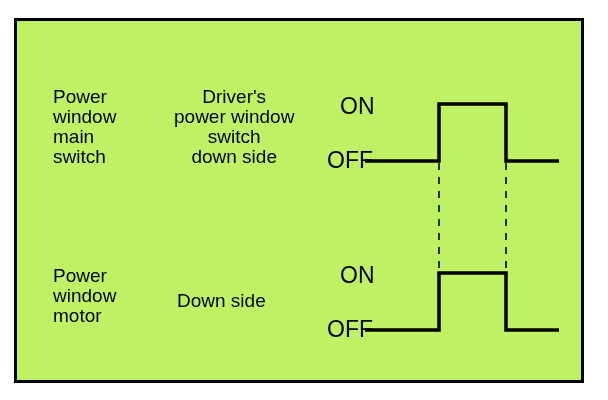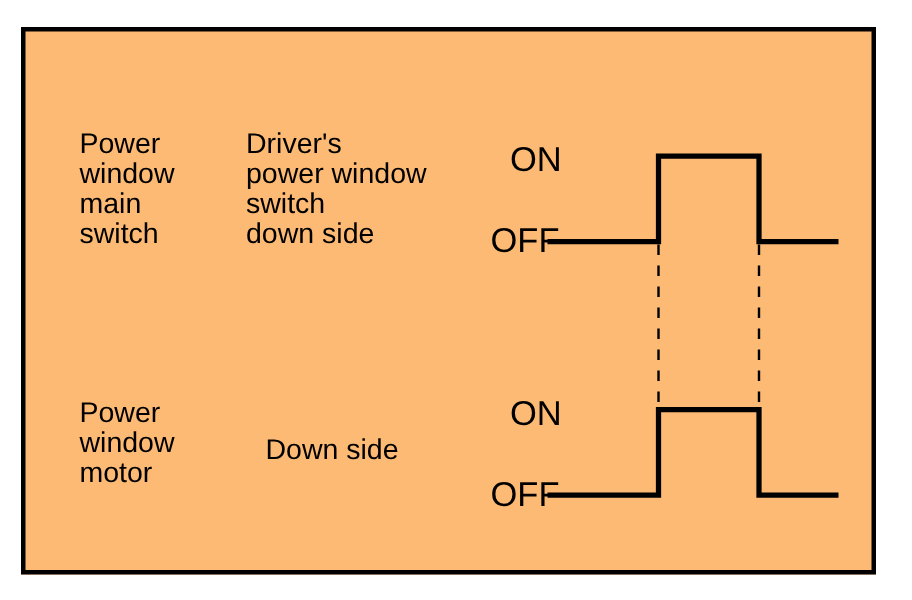--- a/index.html
+++ b/index.html
@@ -21,37 +21,37 @@
     background: #ffffff;
   }
   #frame {
     position: absolute;
     left: 14px;
     top: 18px;
     width: 570px;
     height: 365px;
     border: 3px solid #000000;
     box-sizing: border-box;
-    background: #fdba74;
+    background: #bef264;
   }
   .lbl {
     position: absolute;
     font-size: 19px;
     line-height: 20px;
     white-space: pre-line;
     letter-spacing: 0px;
   }
   .state {
     position: absolute;
     font-size: 23px;
     line-height: 22px;
   }
   
   #lbl-r1-c1 { left: 36px; top: 66px; }
-  #lbl-r1-c2 { left: 147px; top: 66px; }
+  #lbl-r1-c2 { left: 157px; top: 66px; text-align: center; }
   #on-r1  { left: 323px; top: 74px; }
   #off-r1 { left: 310px; top: 128px; }
   
   #lbl-r2-c1 { left: 36px; top: 245px; }
   #lbl-r2-c2 { left: 160px; top: 270px; }
   #on-r2  { left: 323px; top: 243px; }
   #off-r2 { left: 310px; top: 297px; }
 
   #svg-waves {
     position: absolute;

